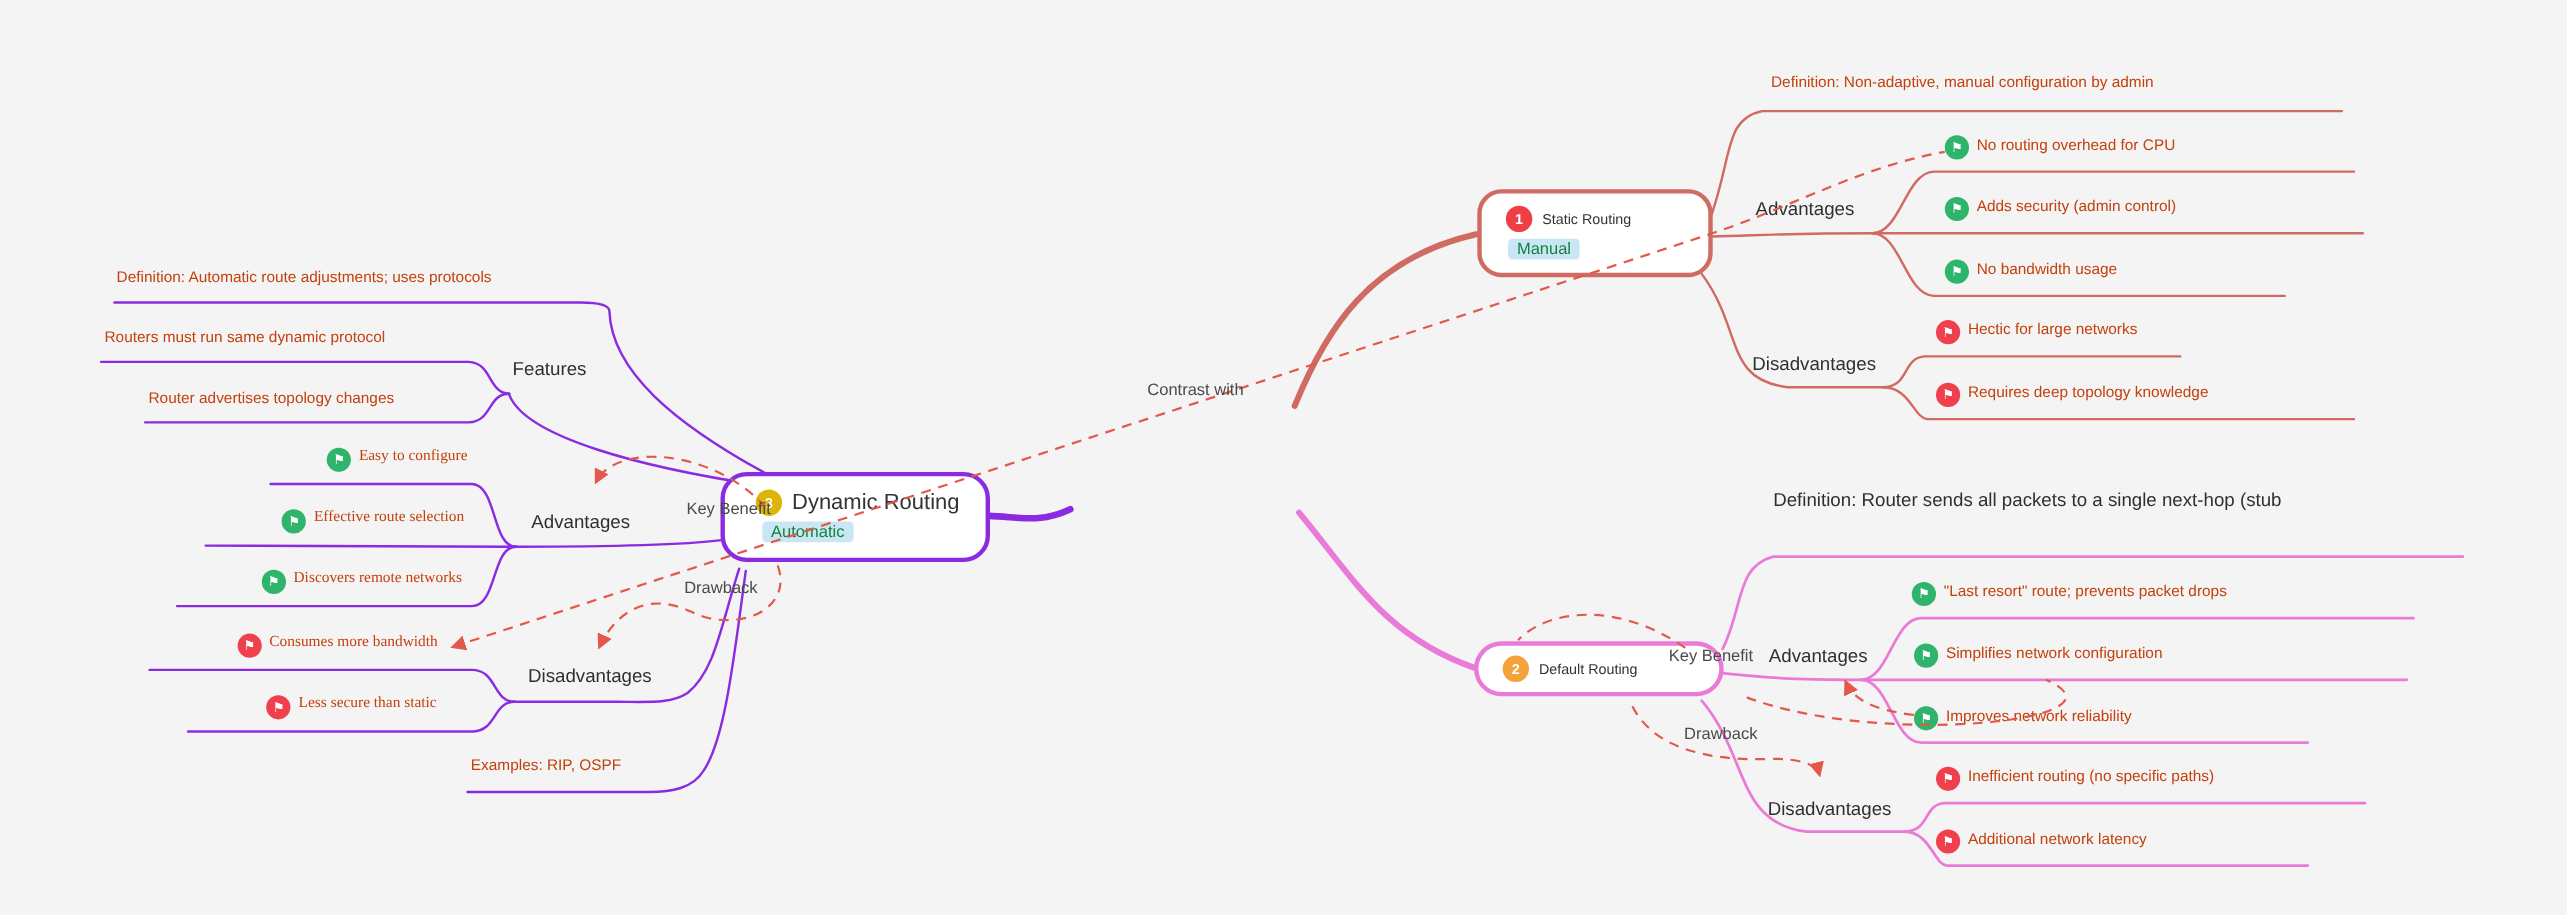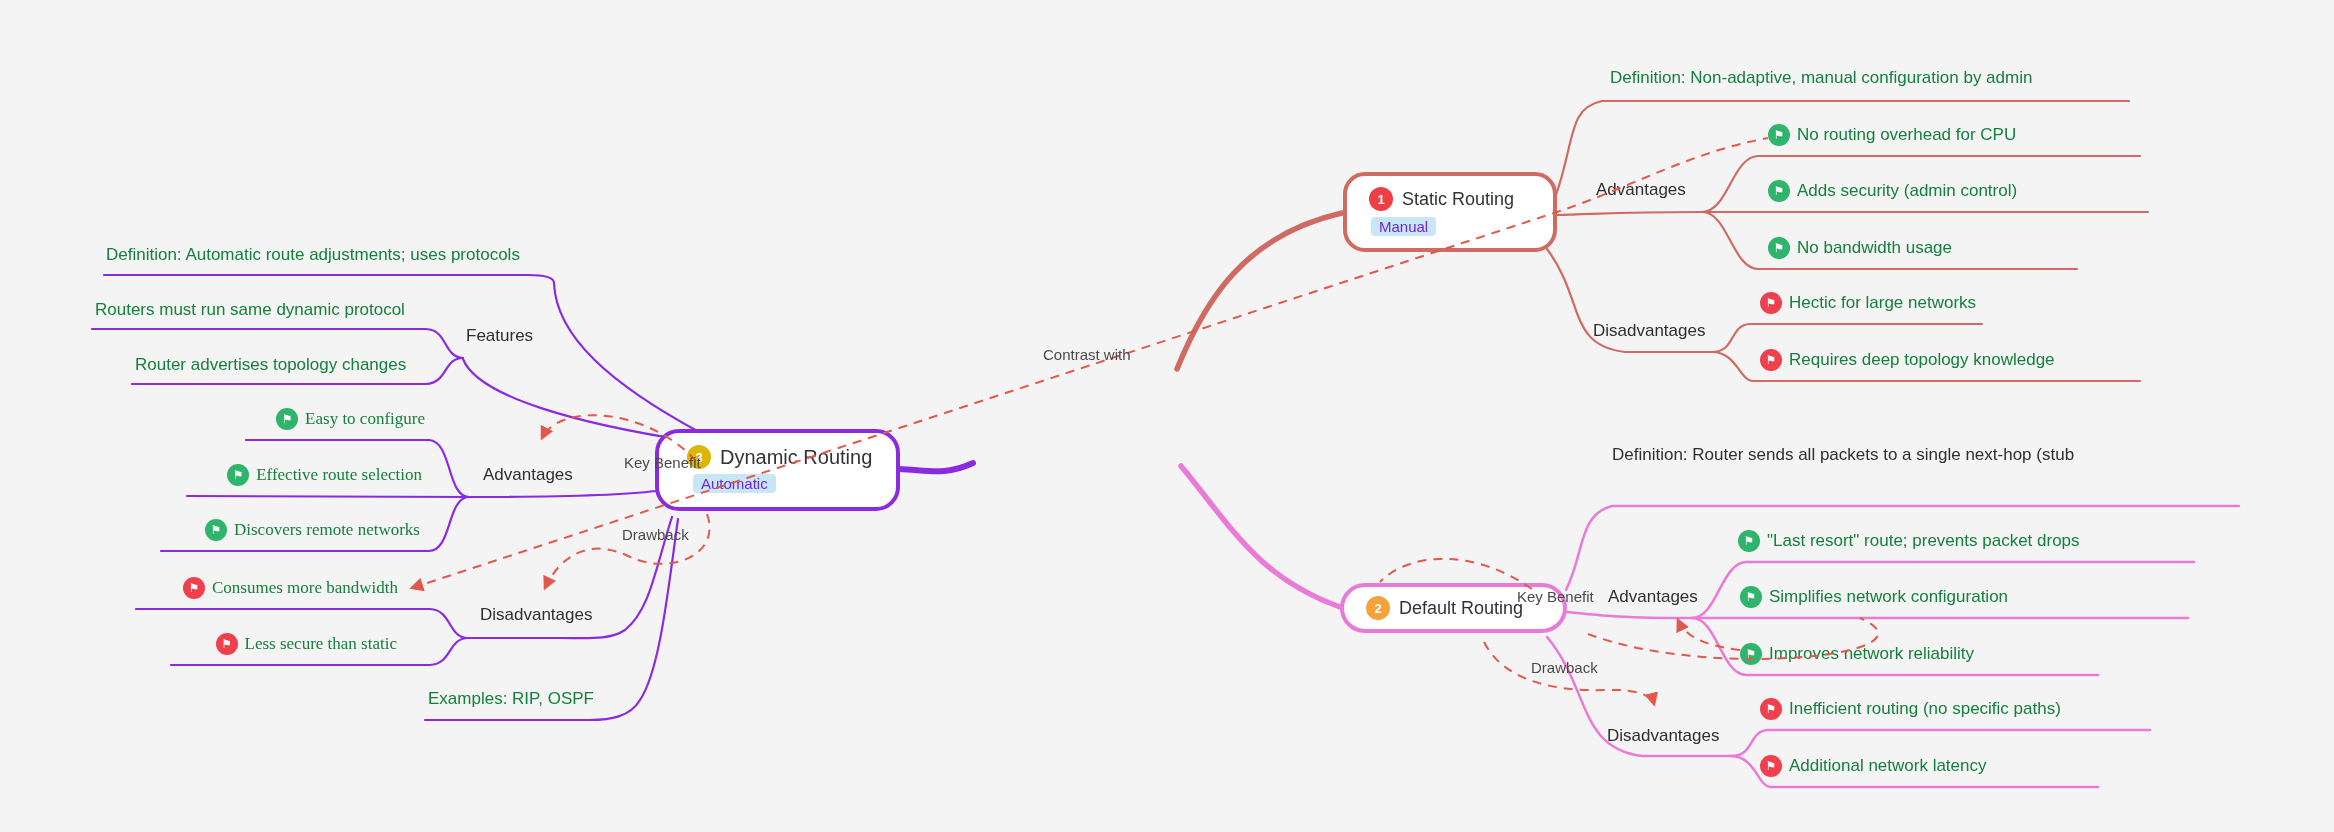--- a/index.html
+++ b/index.html
@@ -1,40 +1,40 @@
 <!DOCTYPE html>
 <html><head>
 <meta charset="utf-8">
 <style>
   html,body{margin:0;padding:0;background:#f5f4f4;font-family:"Liberation Sans","DejaVu Sans",sans-serif;}
   #canvas{position:relative;width:2334px;height:832px;background:#f5f4f4;overflow:hidden;}
   .layer{position:absolute;left:0;top:0;pointer-events:none;}
   .edges{z-index:1;}
   .relations{z-index:6;}
 
-  .item{position:absolute;display:flex;align-items:center;gap:7px;font-size:17px;color:#15803d;white-space:nowrap;z-index:2;height:24px;}
+  .item{position:absolute;display:flex;gap:7px;font-size:14px;color:#c2410c;white-space:nowrap;z-index:2;height:24px;}
   .item.end{justify-content:flex-end;font-family:Liberation Serif, serif;}
   .flag{width:22px;height:22px;border-radius:50%;display:flex;align-items:center;justify-content:center;color:#fff;font-size:12px;line-height:1;flex:0 0 22px;}
   .flag.green{background:#2eb46b;}
   .flag.red{background:#f0404e;}
   .flag::before{content:"⚑";}
 
   .blabel{position:absolute;font-size:17px;color:#2f2f2f;z-index:2;white-space:nowrap;}
   .rlabel{position:absolute;font-size:15px;color:#4a4a4a;z-index:7;white-space:nowrap;}
 
   .defwrap{position:absolute;z-index:2;font-size:17px;color:#2f2f2f;line-height:26px;white-space:nowrap;}
 
   .node{position:absolute;background:#fff;z-index:4;box-sizing:border-box;}
   .node .row{display:flex;align-items:center;gap:9px;}
   .numbadge{width:24px;height:24px;border-radius:50%;color:#fff;font-weight:bold;font-size:13px;display:flex;align-items:center;justify-content:center;flex:0 0 24px;}
   .numbadge.red{background:#ee3f46;}
   .numbadge.orange{background:#f6a23b;}
   .numbadge.yellow{background:#ddb508;}
-  .ntitle{font-size:18px;color:#333;}
-  .tag{display:inline-block;background:#c9e6f4;color:#6d28d9;font-size:15px;padding:1px 8px;border-radius:4px;}
+  .ntitle{font-size:13px;color:#333;}
+  .tag{display:inline-block;background:#c9e6f4;color:#15803d;font-size:15px;padding:1px 8px;border-radius:4px;}
 
   #static-node{left:1343px;top:172px;width:214px;height:80px;border:4px solid #cf6b62;border-radius:22px;padding:11px 0 0 22px;}
   #static-node .tag{margin:6px 0 0 2px;}
   #default-node{left:1340px;top:583px;width:227px;height:50px;border:4px solid #ea7ad8;border-radius:25px;padding:9px 0 0 22px;}
   #dynamic-node{left:655px;top:429px;width:245px;height:82px;border:4px solid #8a2be2;border-radius:24px;padding:12px 0 0 28px;}
   #dynamic-node .ntitle{font-size:20px;}
   #dynamic-node .tag{margin:5px 0 0 6px;}
 
   #root-node{left:972px;top:367px;width:298px;height:95px;background:#484b64;border-radius:30px;z-index:4;position:absolute;padding:15px 0 0 33px;box-sizing:border-box;}
   #root-title{font-size:27px;color:#ffffff;}

